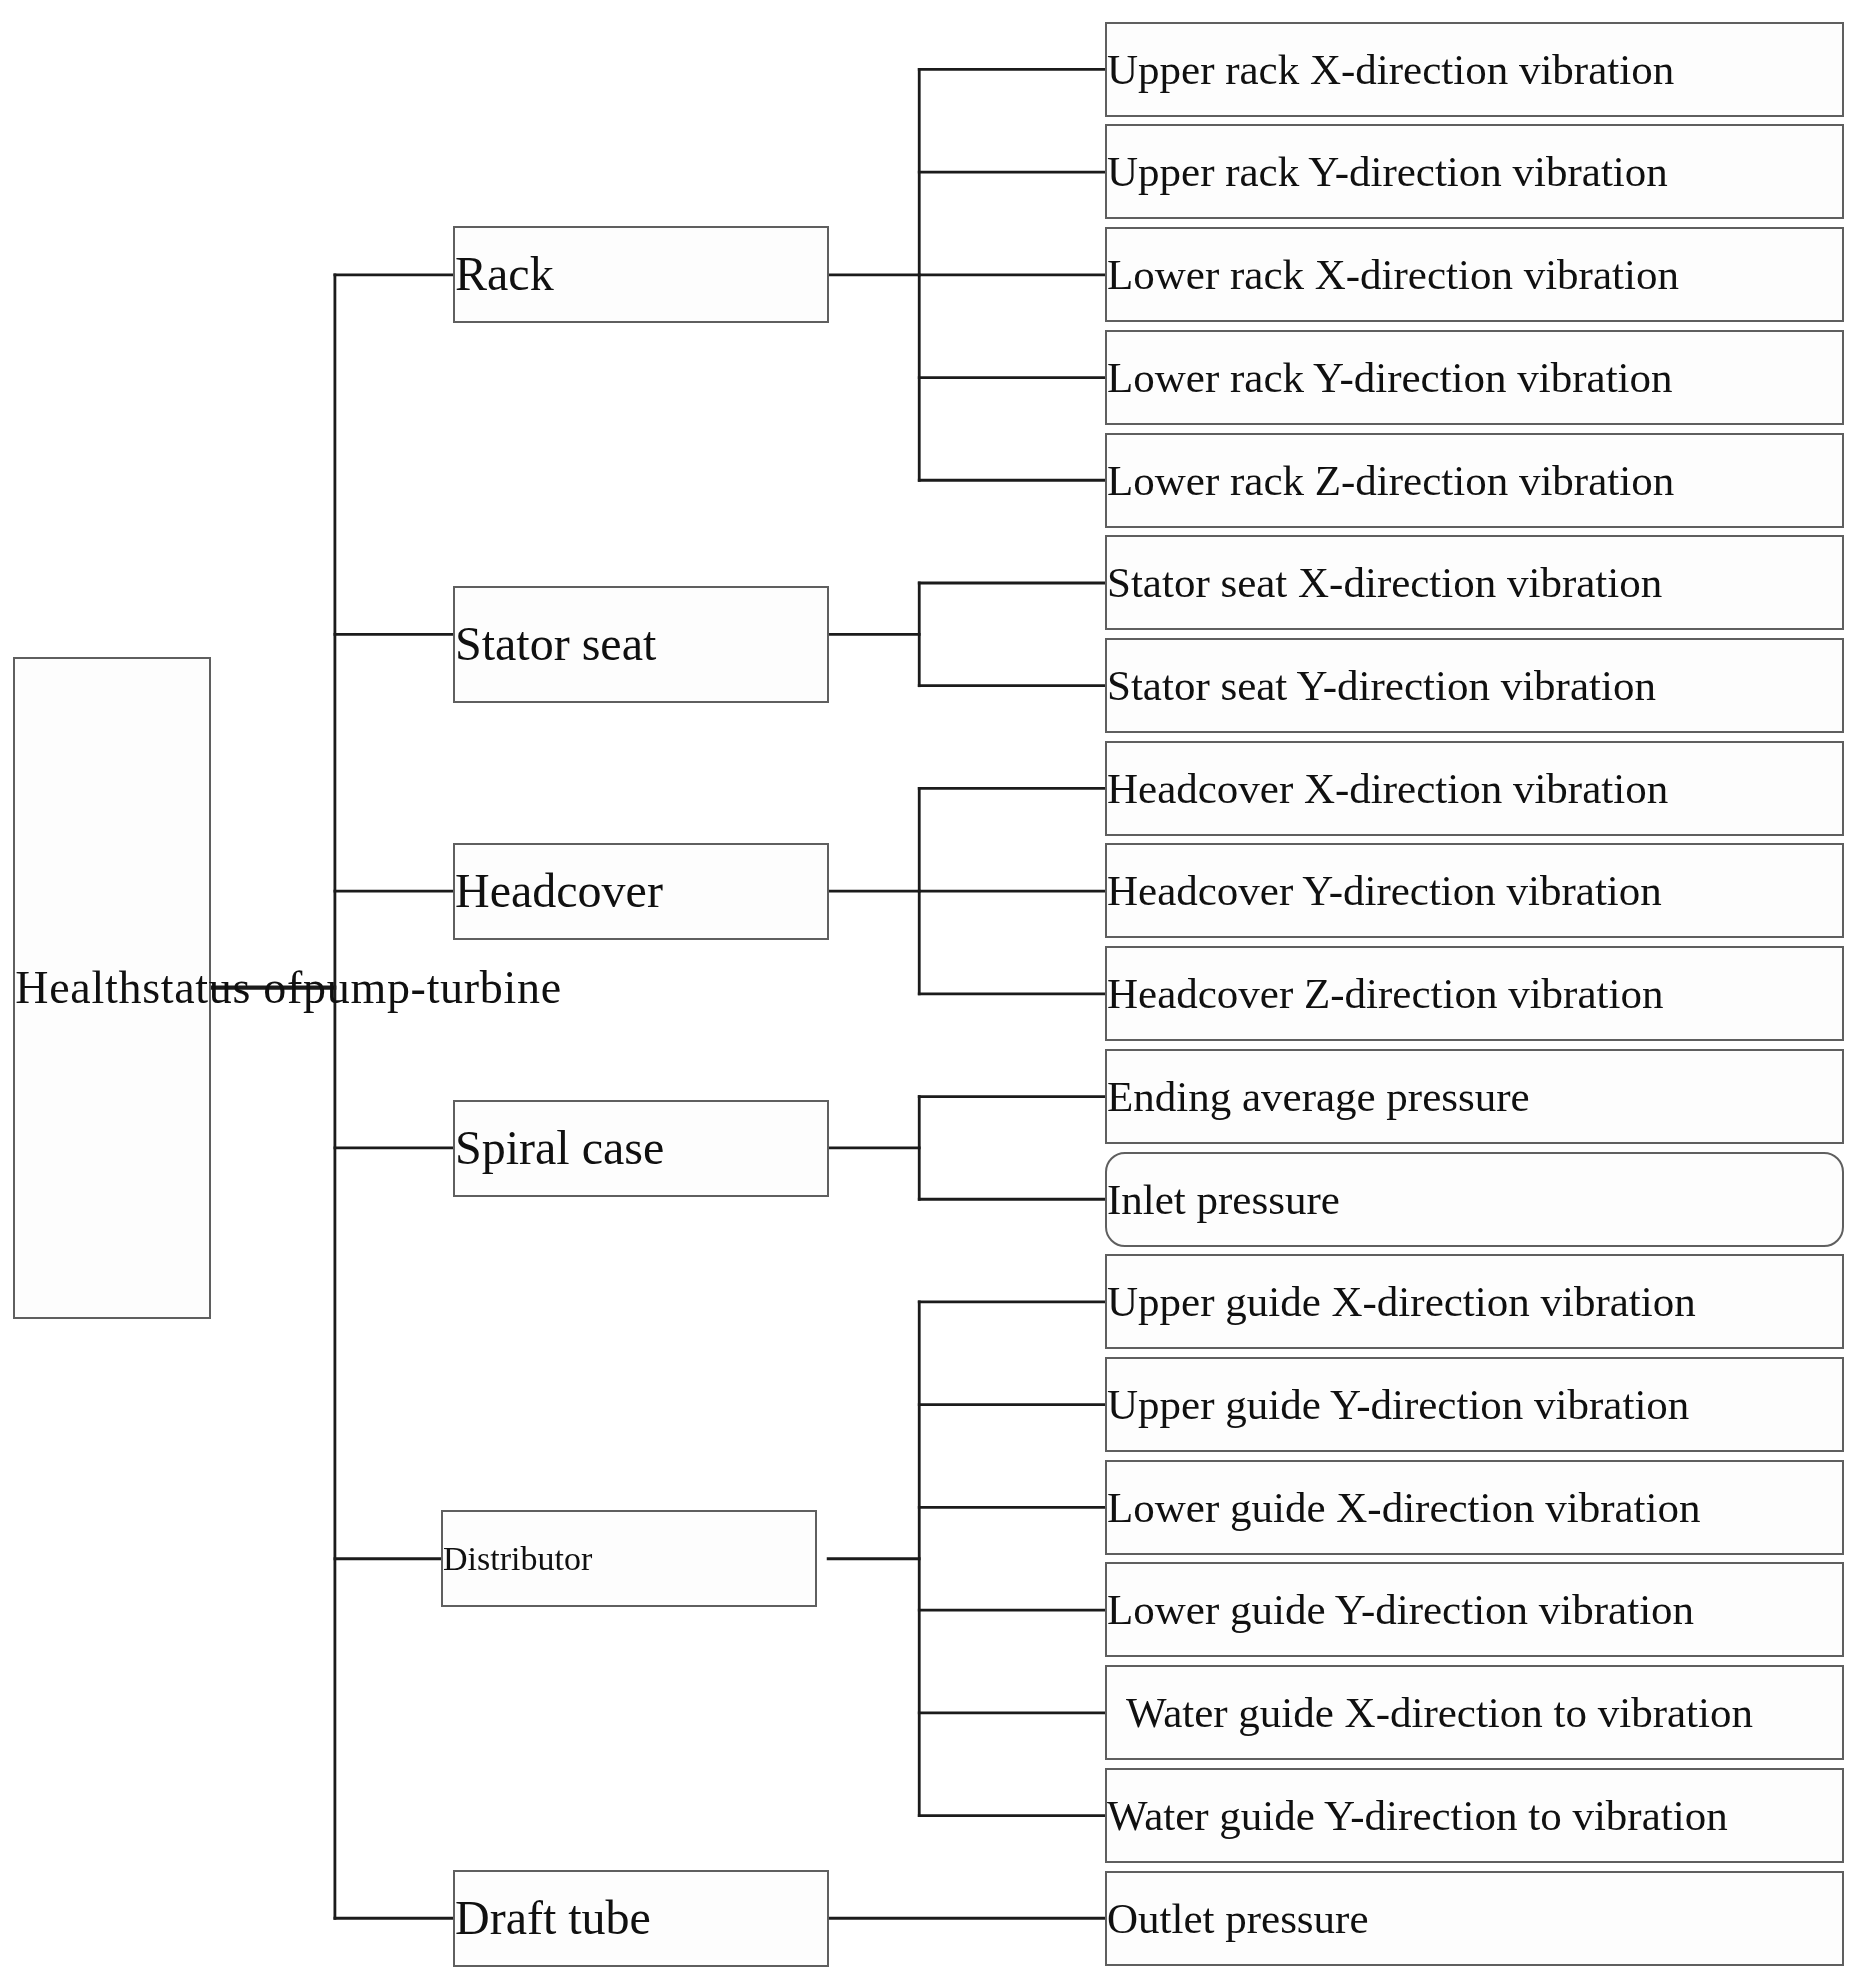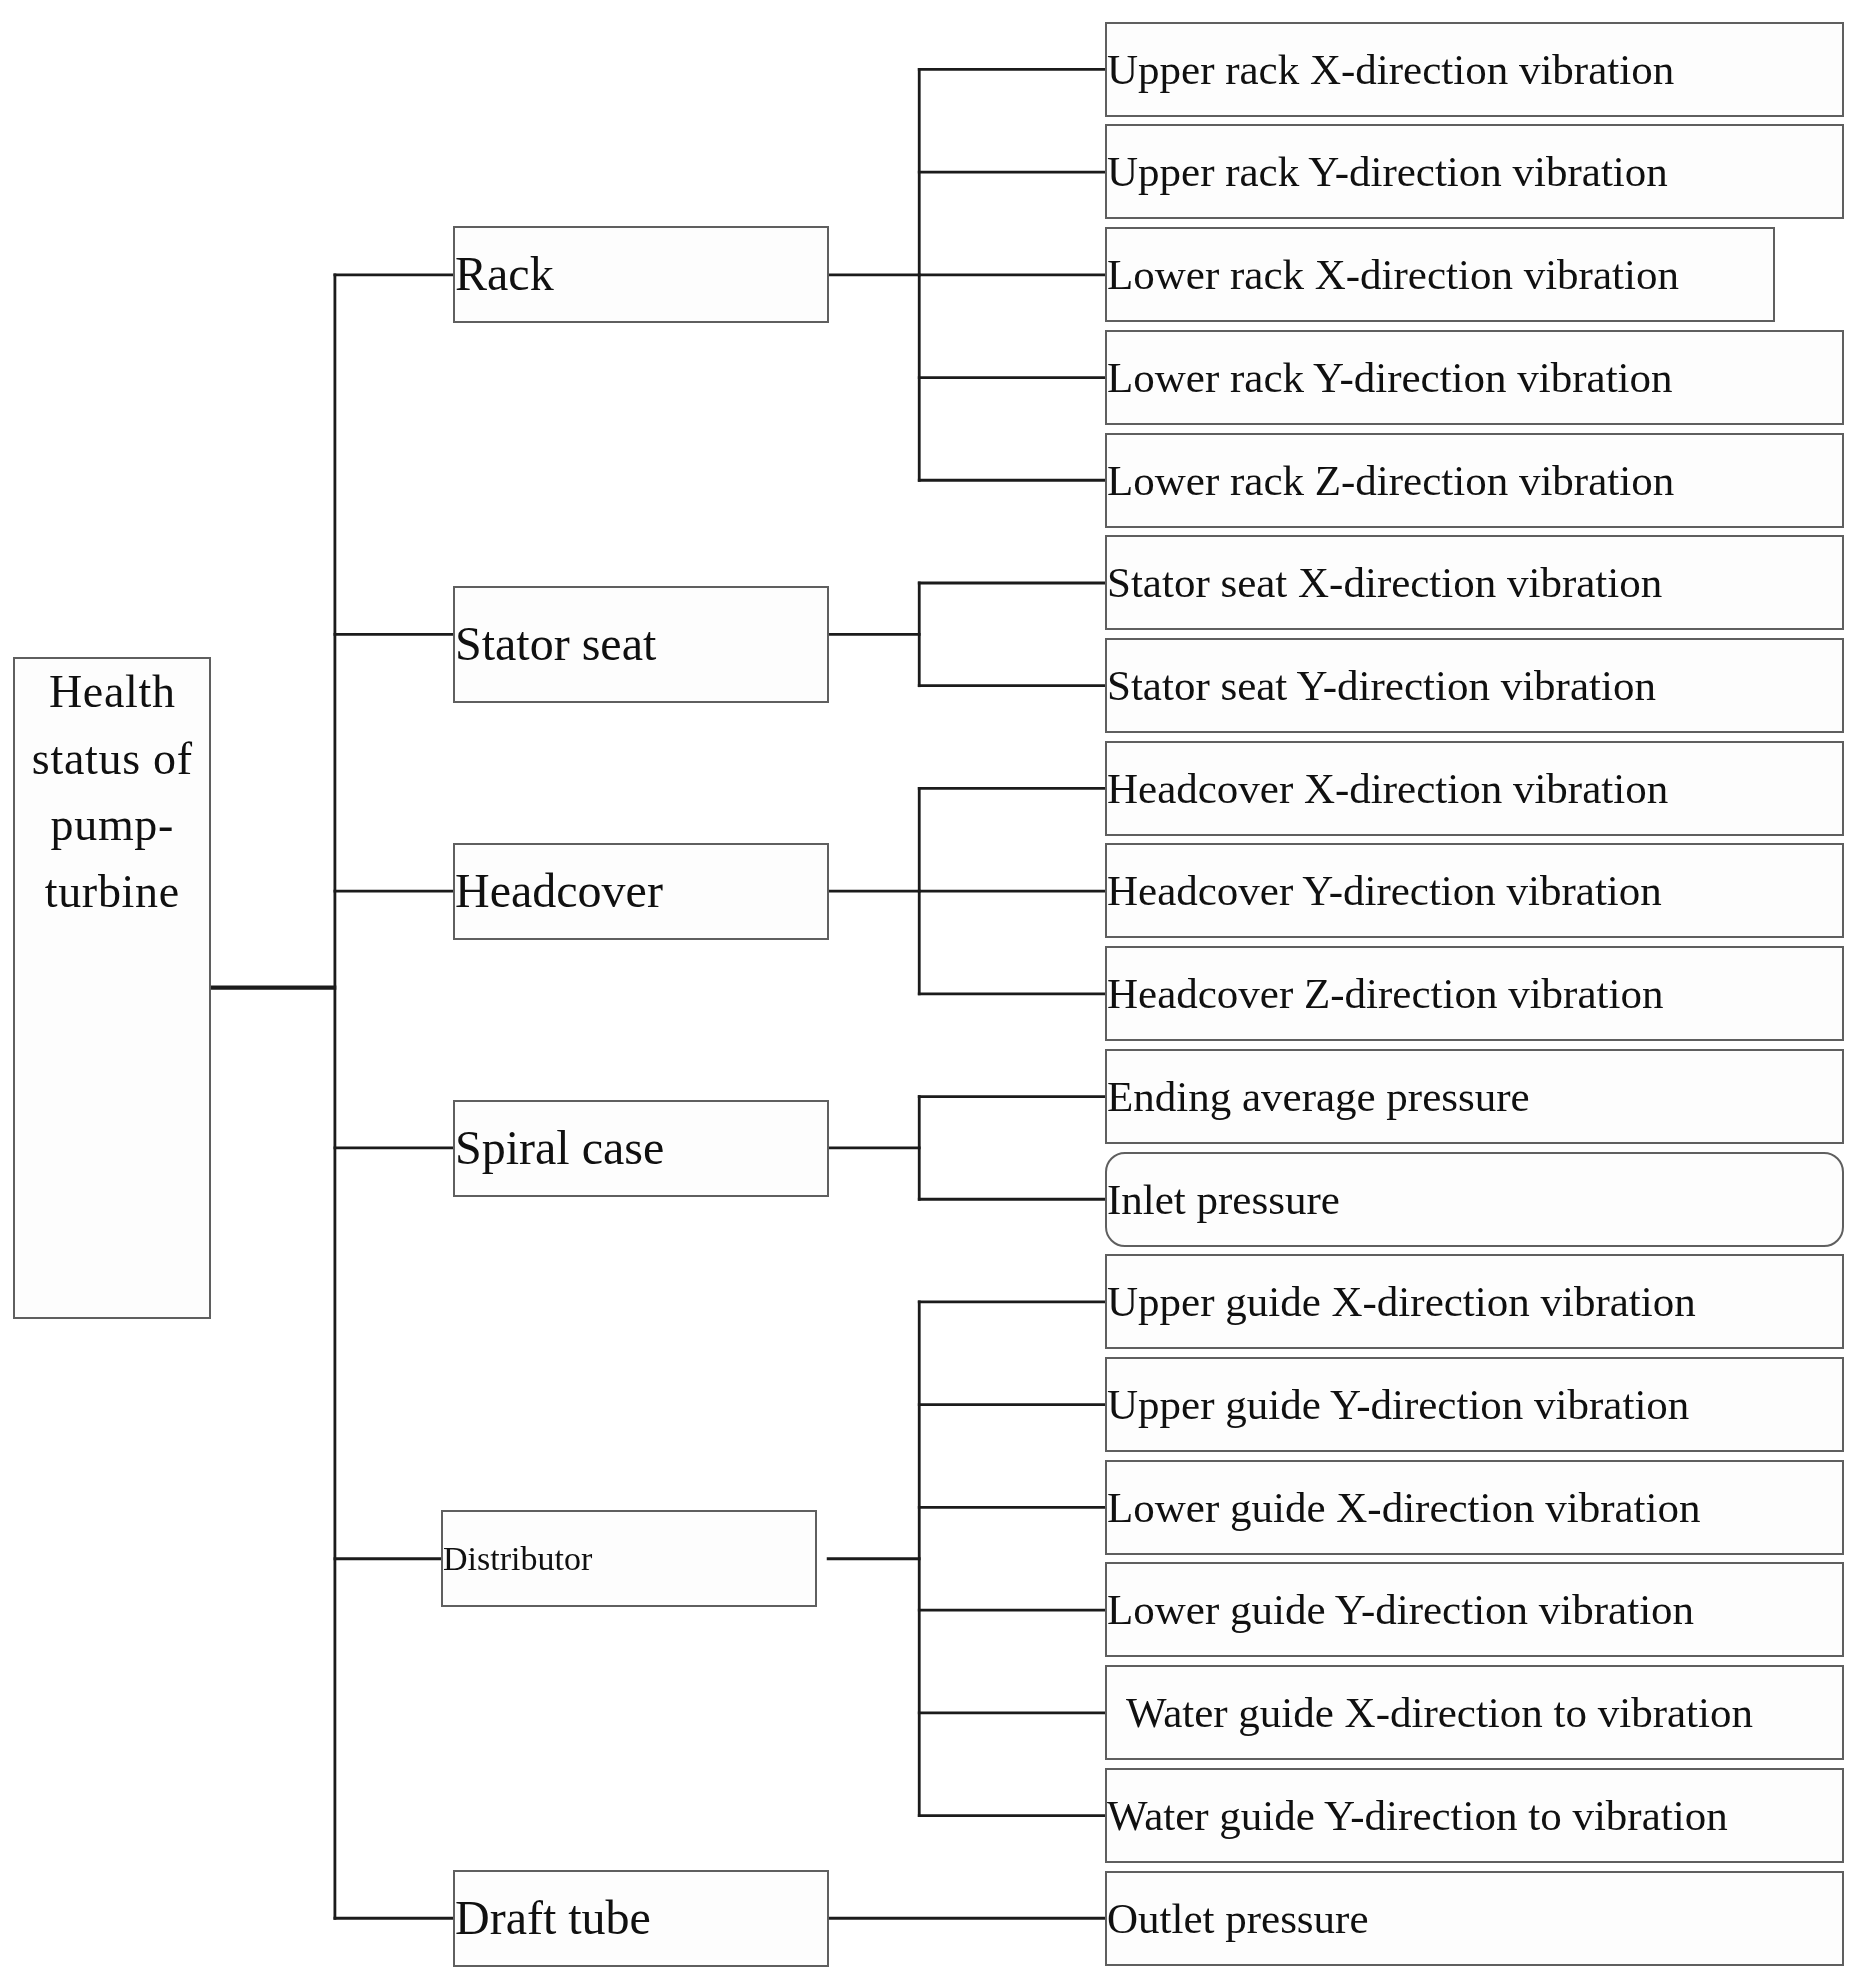--- a/index.html
+++ b/index.html
@@ -18,21 +18,20 @@
     background:var(--boxfill,#fdfdfd);
     border:2.1px solid var(--boxborder,#5f5f5f);
     display:flex;align-items:center;justify-content:flex-start;
     text-align:center;
     white-space:nowrap;
     line-height:1.1;
   }
   #root-node{
     left:13.3px;top:657px;width:198px;height:662px;
     font-size:46px;
-    flex-direction:column;
     line-height:1.45;
     letter-spacing:0.7px;
   }
 </style>
 </head>
 <body>
 
 <div id="canvas" style="--boxfill: #fdfdfd; --boxborder: #5f5f5f; color: rgb(16, 16, 16);">
   <svg id="wires" xmlns="http://www.w3.org/2000/svg" viewBox="0 0 2659 2833" width="1863" height="1985">
       <line x1="1310" y1="99" x2="1580" y2="99" stroke="#1b1b1b" stroke-width="4"></line>
@@ -79,21 +78,21 @@
     <span>status of</span>
     <span>pump-</span>
     <span>turbine</span>
   </div>
 <div class="node" style="left: 1105px; top: 22px; width: 739px; height: 95px; font-size: 43px;">
       <span>Upper rack X-direction vibration</span>
     </div>
     <div class="node" style="left: 1105px; top: 124px; width: 739px; height: 95px; font-size: 43px;">
       <span>Upper rack Y-direction vibration</span>
     </div>
-    <div class="node" style="left: 1105px; top: 227px; width: 670px; height: 95px; font-size: 43px;">
+    <div class="node" style="left: 1105px; top: 227px; width: 739px; height: 95px; font-size: 43px;">
       <span>Lower rack X-direction vibration</span>
     </div>
     <div class="node" style="left: 1105px; top: 330px; width: 739px; height: 95px; font-size: 43px;">
       <span>Lower rack Y-direction vibration</span>
     </div>
     <div class="node" style="left: 1105px; top: 433px; width: 739px; height: 95px; font-size: 43px;">
       <span>Lower rack Z-direction vibration</span>
     </div>
     <div class="node" style="left: 453px; top: 226px; width: 376px; height: 97px; font-size: 48px;">
       <span>Rack</span>

